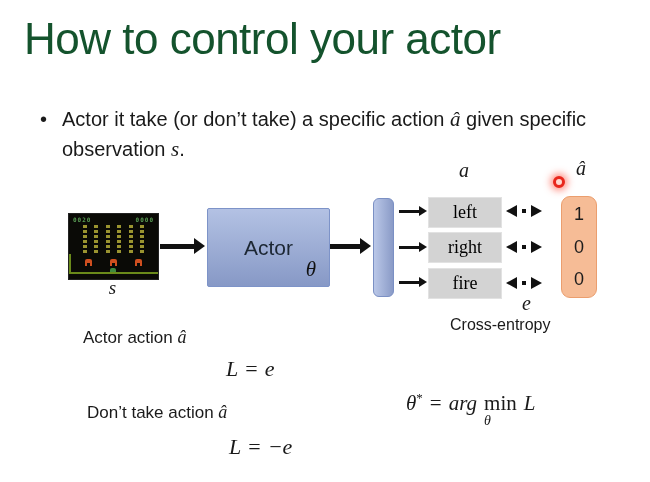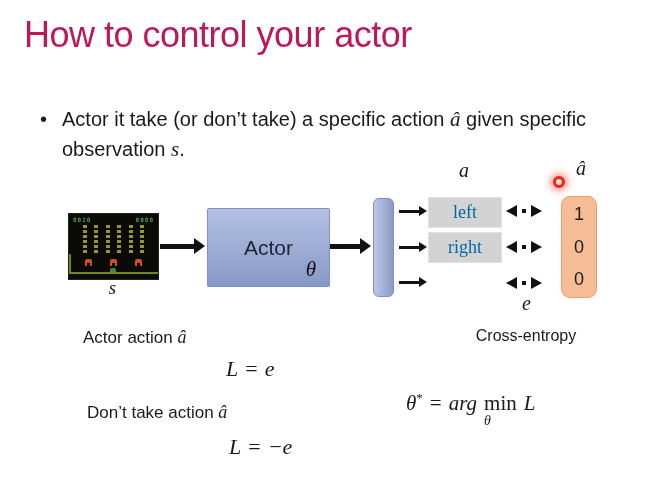--- a/index.html
+++ b/index.html
@@ -9,21 +9,21 @@
     --ground-green:#6a8a1a; --ink:#1a1a1a;
   }
   html,body{margin:0;padding:0;background:#888;}
   .slide{
     position:relative; width:650px; height:482px; background:#ffffff;
     font-family:"Liberation Sans", sans-serif; color:var(--ink); overflow:hidden;
   }
   .abs{position:absolute;}
   .it{font-family:"Liberation Serif", serif; font-style:italic;}
 
-  .title{left:24px; top:14px; font-size:36px; font-weight:300; color:#be185d; letter-spacing:-0.5px;}
+  .title{left:24px; top:14px; font-size:44px; font-weight:300; color:#14532d; letter-spacing:-0.5px;}
 
   .bullet-wrap{left:40px; top:104px; width:600px; display:flex; font-size:20px; line-height:30px;}
   .bullet-dot{width:22px; flex:0 0 22px;}
   .bullet-text .m{font-family:"Liberation Serif", serif; font-style:italic; font-size:21px;}
 
   
   .game{left:68px; top:213px; width:89px; height:65px; background:#0a0a06; border:1px solid #222;}
   .score-row{position:absolute; top:2px; left:4px; right:4px; display:flex; justify-content:space-between;
     font-family:"DejaVu Sans Mono", monospace; font-size:6px; font-weight:bold; color:var(--score-green); letter-spacing:1px;}
   .invader-grid{position:absolute; left:14px; right:14px; top:11px; display:grid; row-gap:2px; justify-content:space-between;}
@@ -50,36 +50,36 @@
   
   .actor{left:207px; top:208px; width:121px; height:77px; border-radius:2px;
     background:linear-gradient(180deg, rgba(255,255,255,0.28), rgba(0,0,30,0.10)), var(--actor-blue);
     border:1px solid #7d93c8; display:flex; align-items:center; justify-content:center;
     font-size:21px; color:#1c2733;}
   .actor-param{position:absolute; right:13px; bottom:4px; font-size:21px; color:#111;}
   .vbar{left:373px; top:198px; width:19px; height:97px; border-radius:6px;
     background:linear-gradient(90deg, rgba(255,255,255,0.30), rgba(0,0,30,0.12)), var(--bar-blue);
     border:1px solid #7b90c4;}
   .abox{left:428px; width:72px; height:29px; background:var(--action-gray); border:1px solid #e2e2e2;
-    display:flex; align-items:center; justify-content:center; font-family:"Liberation Serif", serif; font-size:18px; color:#0369a1;}
+    display:flex; align-items:center; justify-content:center; font-family:"Liberation Serif", serif; font-size:18px; color:#000000;}
 
   .a-label{left:428px; top:159px; width:72px; text-align:center; font-size:20px;}
   .ahat-label{left:561px; top:157px; width:40px; text-align:center; font-size:20px;}
 
   .target{left:561px; top:196px; width:36px; height:102px; border-radius:9px;
     background:var(--target-orange); border:1.5px solid var(--target-border);
     display:flex; flex-direction:column; justify-content:space-between; padding:3px 0; box-sizing:border-box;}
   .target span{height:29px; line-height:29px; text-align:center; font-size:18px; color:#1c1c1c;}
 
   .laser{left:553px; top:176px; width:12px; height:12px; border-radius:50%;
     background:#ffd8cf; border:3px solid var(--laser-red); box-sizing:border-box;
     box-shadow:0 0 7px 3px rgba(255,70,50,0.55);}
 
   .e-label{left:505px; top:292px; width:43px; text-align:center; font-size:20px;}
-  .ce-label{left:450px; top:316px; width:152px; text-align:center; font-size:16px;margin-top:11px;}
+  .ce-label{left:450px; top:316px; width:152px; font-size:16px;}
 
   
   .caption{font-size:17px;}
   .caption .m{font-family:"Liberation Serif", serif; font-style:italic; font-size:18px;}
   .formula{font-family:"Liberation Serif", serif; font-size:22px; display:flex; gap:7px; align-items:baseline;}
   .objective{font-family:"Liberation Serif", serif; font-size:21px; display:flex; gap:7px; align-items:flex-start; line-height:1.15;}
   .objective sup{font-size:13px; font-style:normal;}
   .minstack{display:flex; flex-direction:column; }
   .minstack .sub{font-size:14px; margin-top:-2px;}
 </style>
@@ -156,20 +156,21 @@
 
   <div class="abs vbar"></div>
 
   <div class="abs sarrow" style="left:399px; top:210px; width:20px;"></div>
   <div class="abs sarrow" style="left:399px; top:246px; width:20px;"></div>
   <div class="abs sarrow" style="left:399px; top:281px; width:20px;"></div>
 
   <div class="abs a-label it">a</div>
   <div class="abs abox" style="top:197px;">left</div>
   <div class="abs abox" style="top:232px;">right</div>
+  <div class="abs abox" style="top:268px;">fire</div>
 
   <div class="abs dbl" style="left:506px; top:205px;">
       <span class="tri-l"></span>
       <span class="dot"></span>
       <span class="tri-r"></span>
     </div>
   <div class="abs dbl" style="left:506px; top:241px;">
       <span class="tri-l"></span>
       <span class="dot"></span>
       <span class="tri-r"></span>

